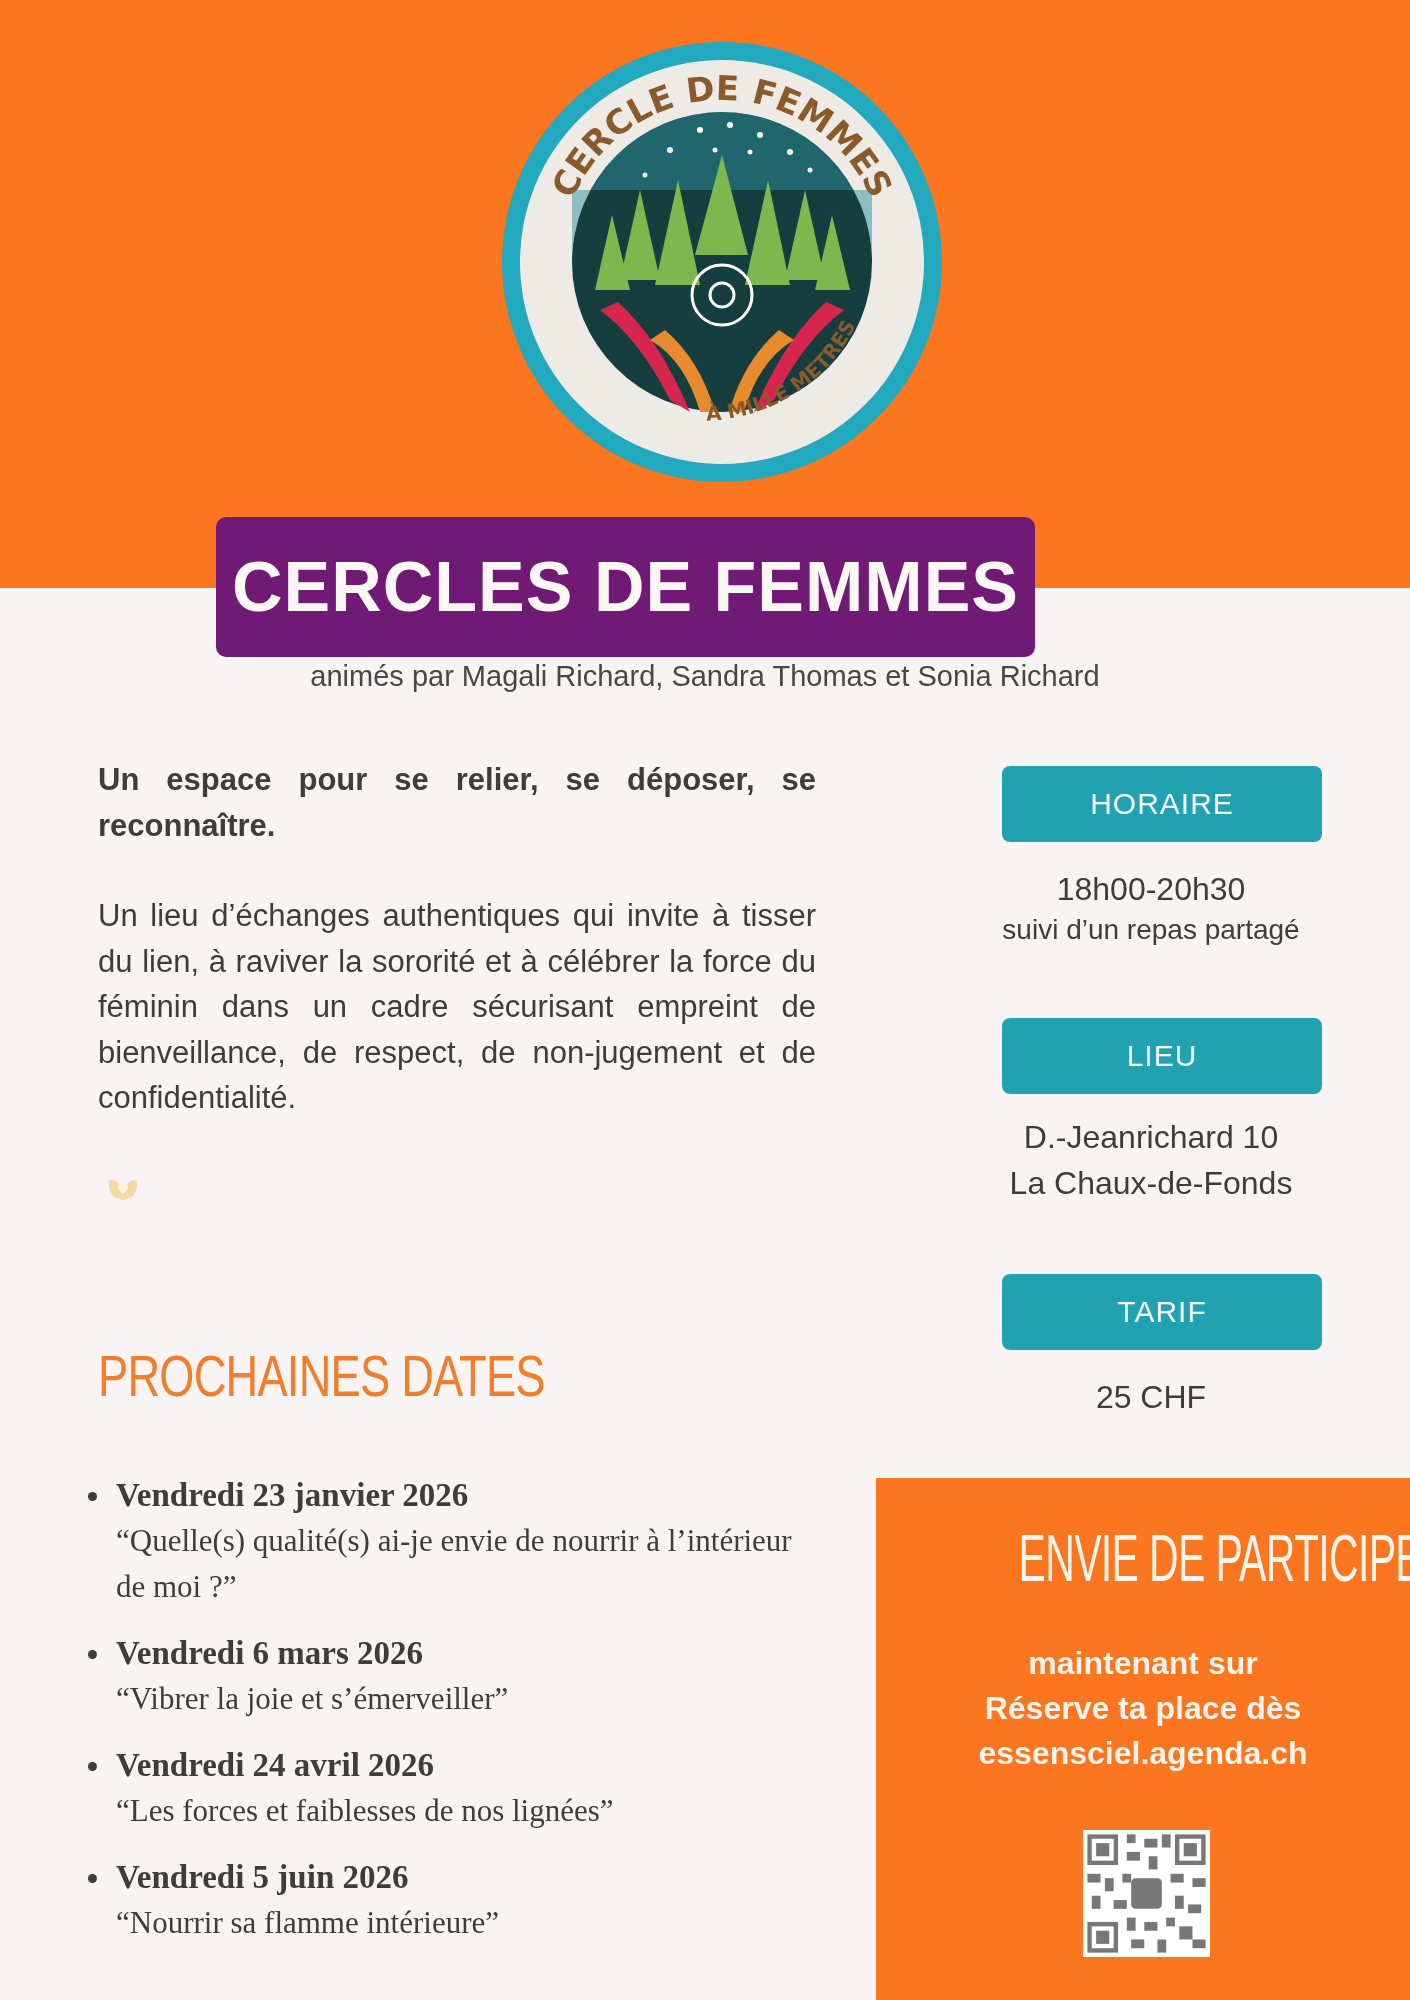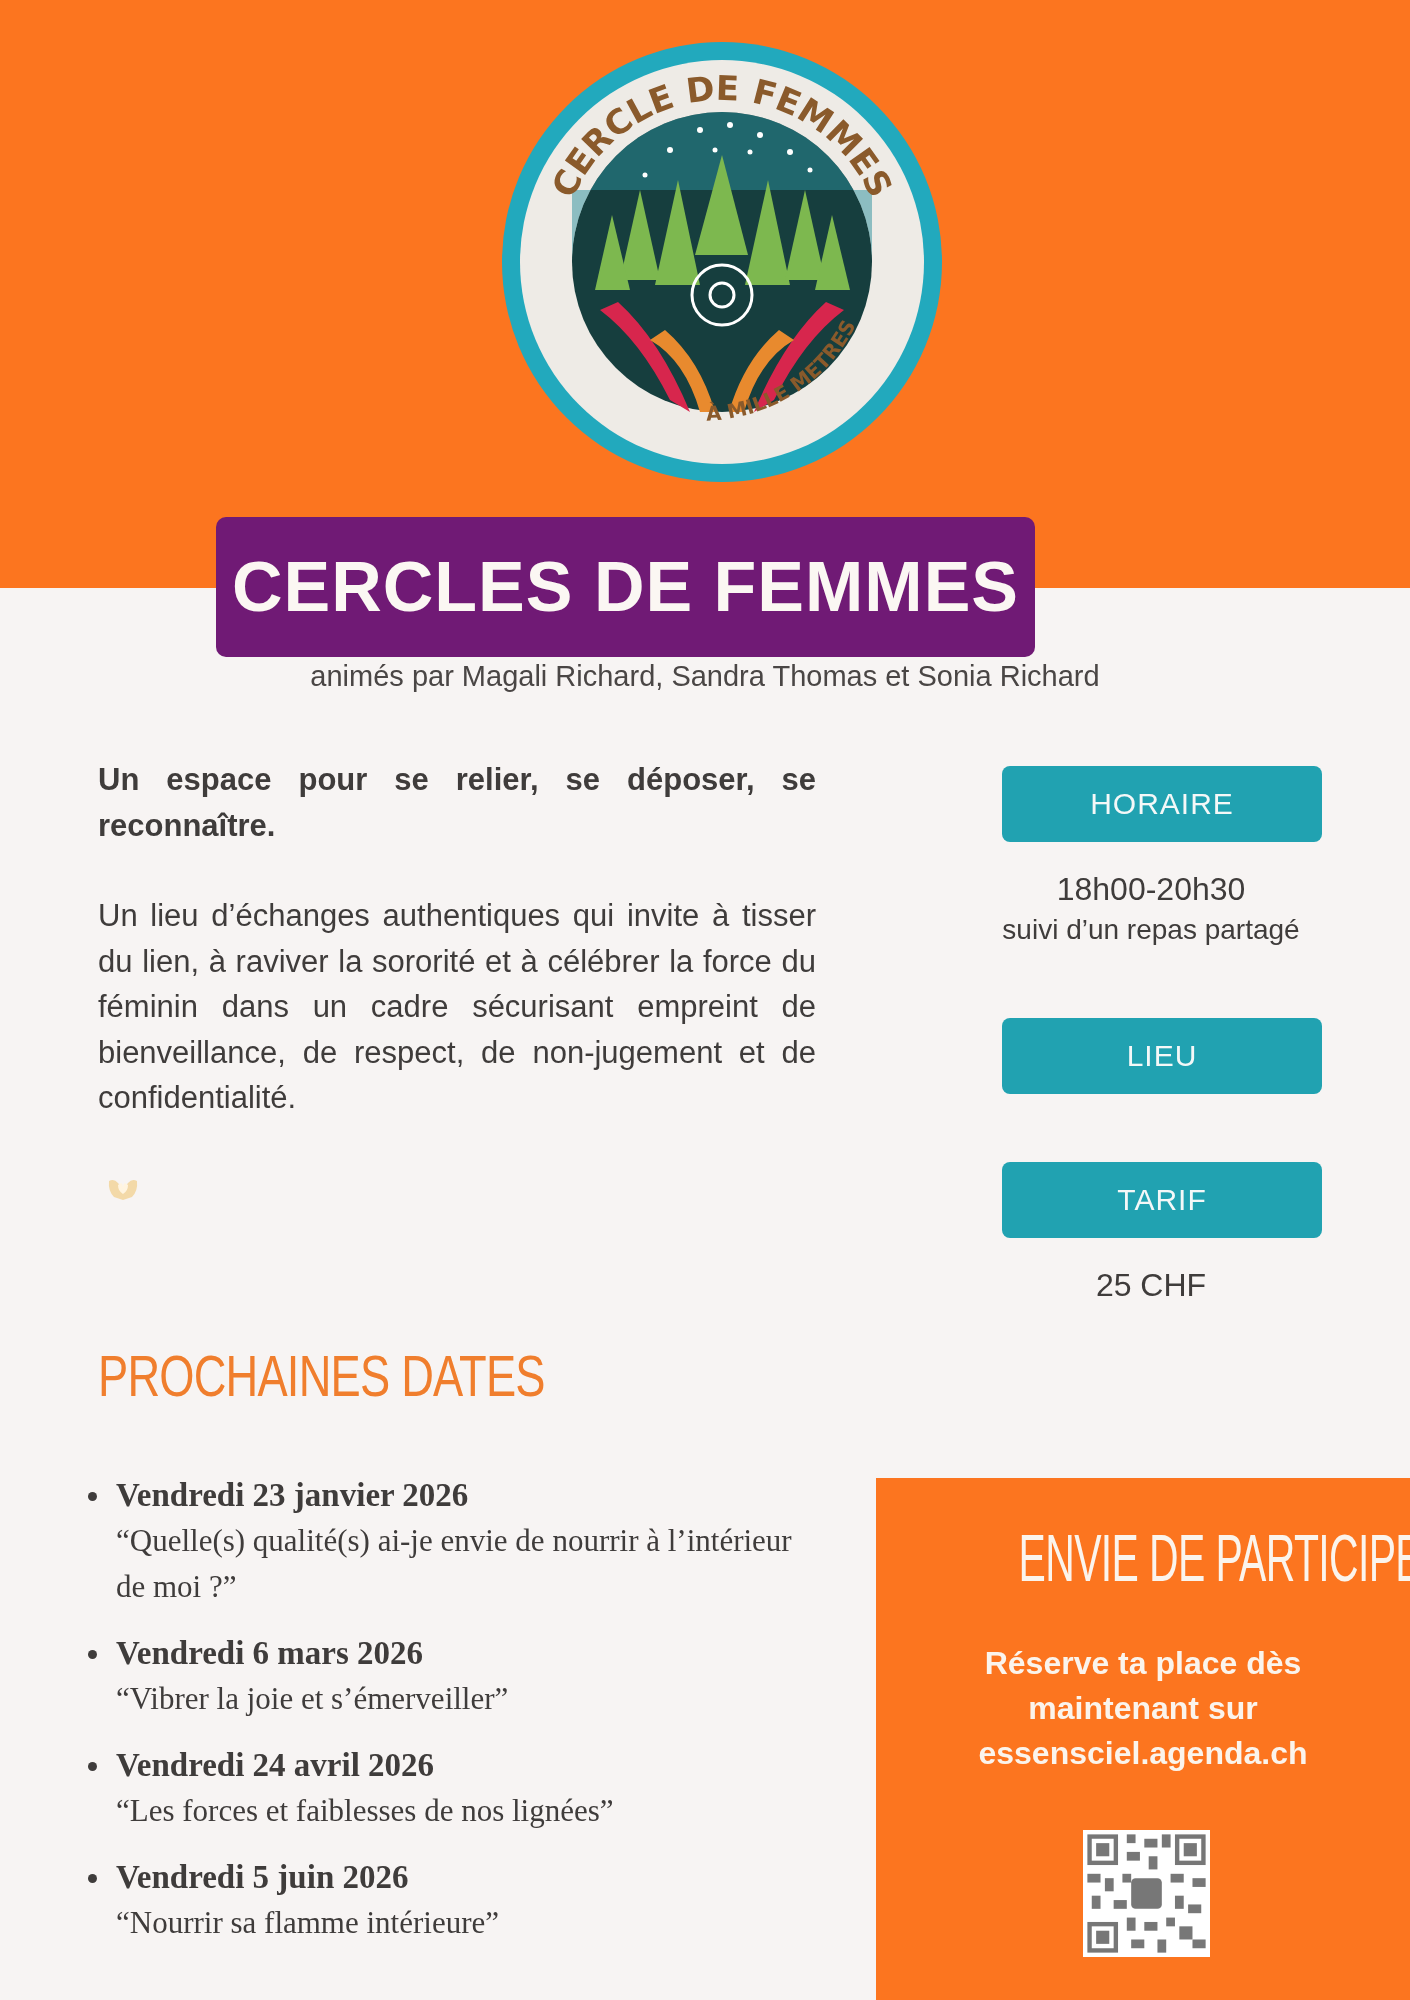--- a/index.html
+++ b/index.html
@@ -129,31 +129,35 @@
   </li>
 </ul>
 
 <div class="info-col">
   <div class="info-header">HORAIRE</div>
   <div class="info-body" style="margin-top:24px">
     <div>18h00-20h30</div>
     <div style="font-size:28px;line-height:36px">suivi d’un repas partagé</div>
   </div>
   <div class="info-header" style="margin-top:70px">LIEU</div>
+  <div class="info-body" style="margin-top:20px">
+    <div>D.-Jeanrichard 10</div>
+    <div>La Chaux-de-Fonds</div>
+  </div>
   <div class="info-header" style="margin-top:68px">TARIF</div>
   <div class="info-body" style="margin-top:24px">
     <div>25 CHF</div>
   </div>
 </div>
 
 <div class="cta">
   <div class="cta-title">ENVIE DE PARTICIPER ?</div>
   <div class="cta-text">
+    <div>maintenant sur</div>
     <div>Réserve ta place dès</div>
-    <div>maintenant sur</div>
     <div>essensciel.agenda.ch</div>
   </div>
   <svg class="qr" viewBox="0 0 29 29">
     <rect width="29" height="29" fill="#fff"></rect>
     <g fill="#777">
       <rect x="1" y="1" width="7" height="7"></rect>
         <rect x="21" y="1" width="7" height="7"></rect>
         <rect x="1" y="21" width="7" height="7"></rect>
     </g>
     <g fill="#fff">

